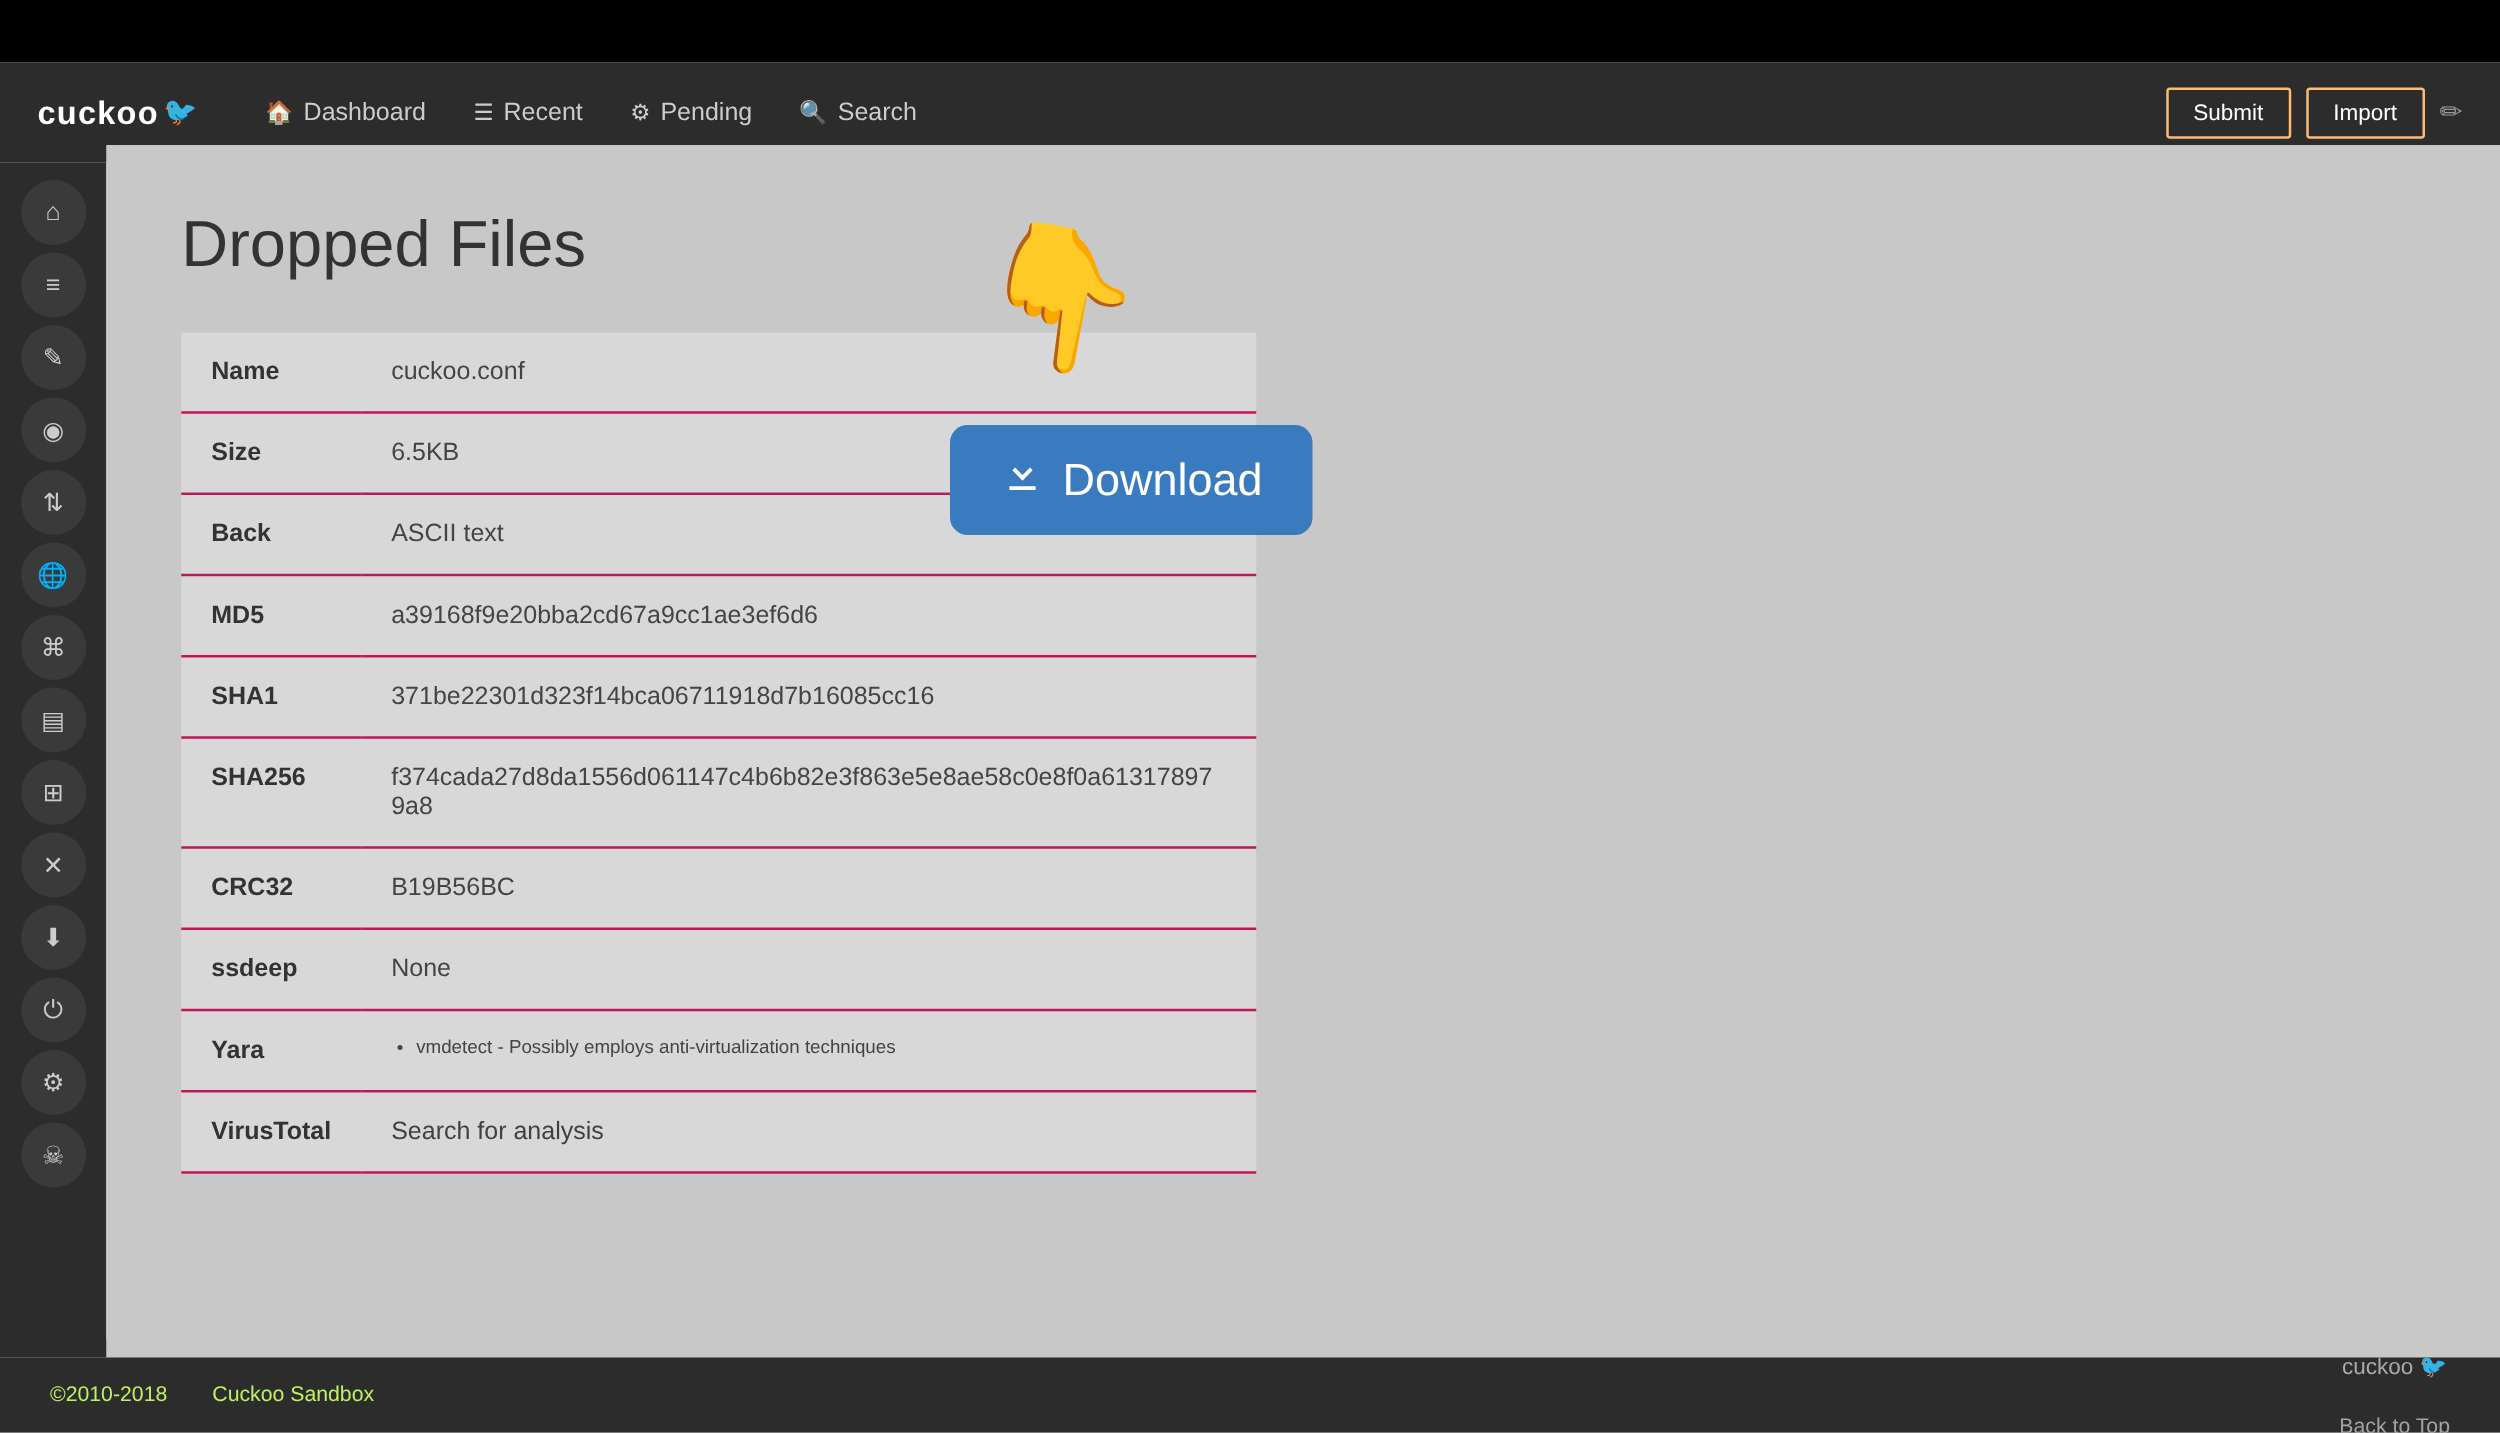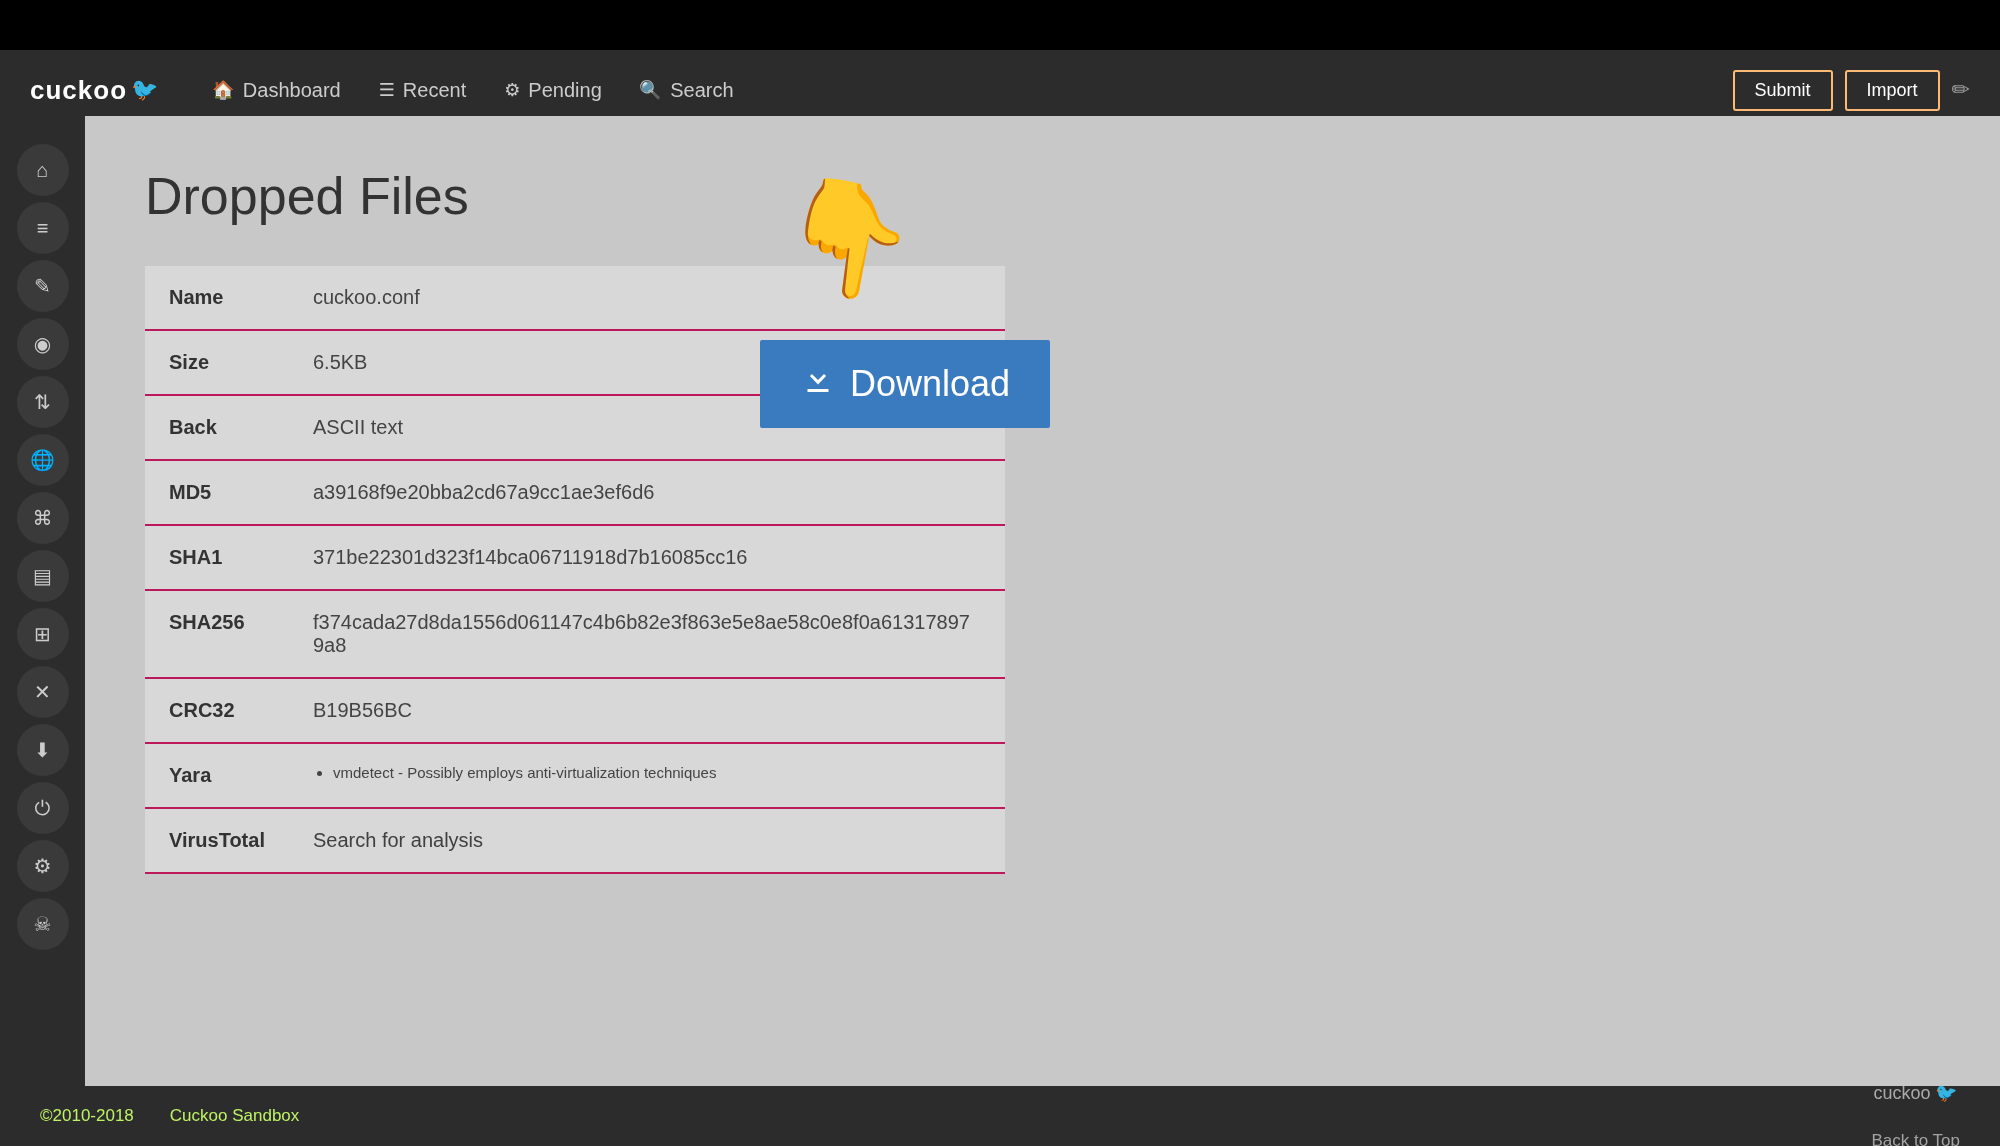--- a/index.html
+++ b/index.html
@@ -146,21 +146,21 @@
     }
 
     
     .download-btn {
       position: absolute;
       top: 340px;
       left: 760px;
       background: #3a7bbf;
       color: #fff;
       border: none;
-      border-radius: 2px;
+      border-radius: 14px;
       padding: 22px 40px;
       font-size: 36px;
       cursor: pointer;
       display: flex;
       align-items: center;
       gap: 14px;
       z-index: 5;
     }
 
     .download-icon {
@@ -360,20 +360,24 @@
       <td>371be22301d323f14bca06711918d7b16085cc16</td>
     </tr>
         <tr>
       <td>SHA256</td>
       <td>f374cada27d8da1556d061147c4b6b82e3f863e5e8ae58c0e8f0a613178979a8</td>
     </tr>
         <tr>
       <td>CRC32</td>
       <td>B19B56BC</td>
     </tr>
+        <tr>
+      <td>ssdeep</td>
+      <td>None</td>
+    </tr>
       </tbody>
     <tbody>
         <tr>
       <td>Yara</td>
       <td>
         <ul class="yara-list" id="yara-list">
               <li>vmdetect - Possibly employs anti-virtualization techniques</li>
             </ul>
       </td>
     </tr>

